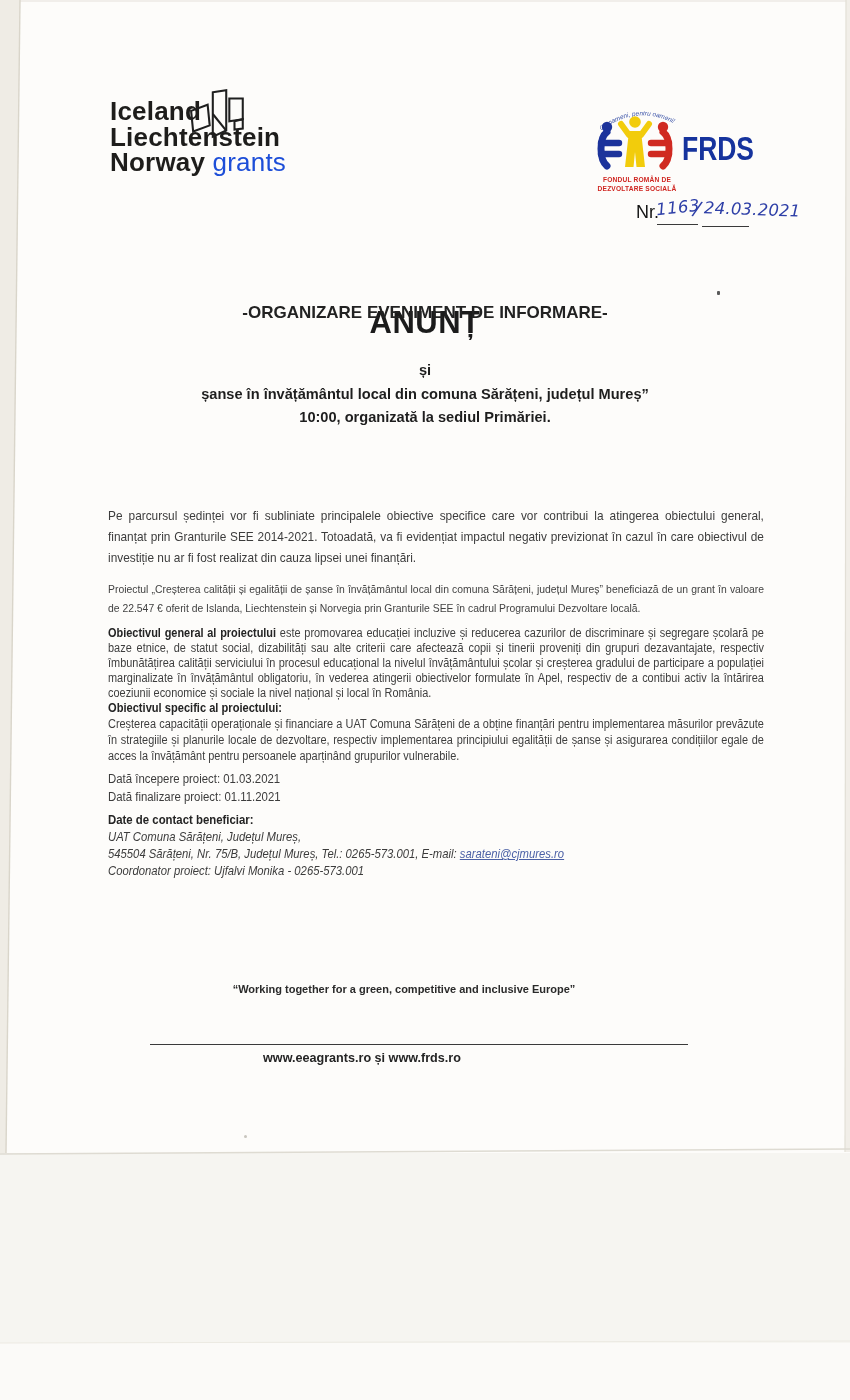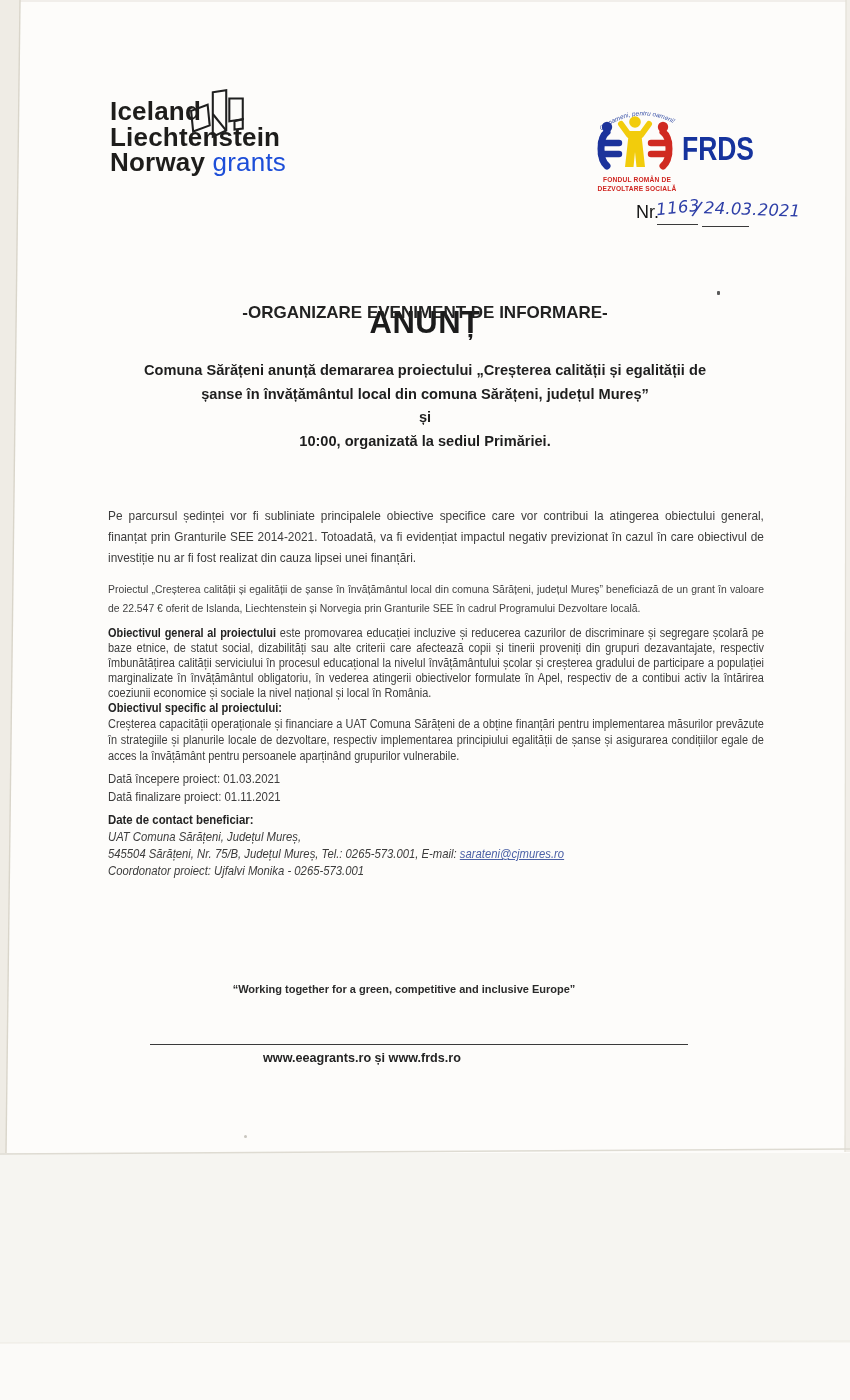--- a/index.html
+++ b/index.html
@@ -136,23 +136,22 @@
     <span class="hand hand-num">1163</span>
     <span class="hand hand-sep">/</span>
     <span class="hand hand-date">24.03.2021</span>
   </div>
 
   <div class="layer doc-title">ANUNȚ</div>
   <div class="layer doc-subtitle">-ORGANIZARE EVENIMENT DE INFORMARE-</div>
   <div class="layer speck1"></div>
 
   <div class="layer intro">
-    <div>Comuna Sărățeni anunță demararea proiectului „Creșterea calității și egalității de</div>
+    <div>și</div>
     <div>șanse în învățământul local din comuna Sărățeni, județul Mureș”</div>
-    <div>și</div>
     <div>10:00, organizată la sediul Primăriei.</div>
   </div>
 
   <div class="layer flow">
     <p class="p1">Pe parcursul ședinței vor fi subliniate principalele obiective specifice care vor contribui la atingerea obiectului general, finanțat prin Granturile SEE 2014-2021. Totoadată, va fi evidențiat impactul negativ previzionat în cazul în care obiectivul de investiție nu ar fi fost realizat din cauza lipsei unei finanțări.</p>
     <p class="p2">Proiectul „Creșterea calității și egalității de șanse în învățământul local din comuna Sărățeni, județul Mureș” beneficiază de un grant în valoare de 22.547 € oferit de Islanda, Liechtenstein și Norvegia prin Granturile SEE în cadrul Programului Dezvoltare locală.</p>
     <p class="p3"><span class="lead">Obiectivul general al proiectului</span> <span>este promovarea educației incluzive și reducerea cazurilor de discriminare și segregare școlară pe baze etnice, de statut social, dizabilități sau alte criterii care afectează copii și tinerii proveniți din grupuri dezavantajate, respectiv îmbunătățirea calității serviciului în procesul educațional la nivelul învățământului școlar și creșterea gradului de participare a populației marginalizate în învățământul obligatoriu, în vederea atingerii obiectivelor formulate în Apel, respectiv de a contibui activ la întărirea coeziunii economice și sociale la nivel național și local în România.</span></p>
     <p class="spec-h">Obiectivul specific al proiectului:</p>
     <p class="spec-b">Creșterea capacității operaționale și financiare a UAT Comuna Sărățeni de a obține finanțări pentru implementarea măsurilor prevăzute în strategiile și planurile locale de dezvoltare, respectiv implementarea principiului egalității de șanse și asigurarea condițiilor egale de acces la învățământ pentru persoanele aparținând grupurilor vulnerabile.</p>
     <div class="dates">

